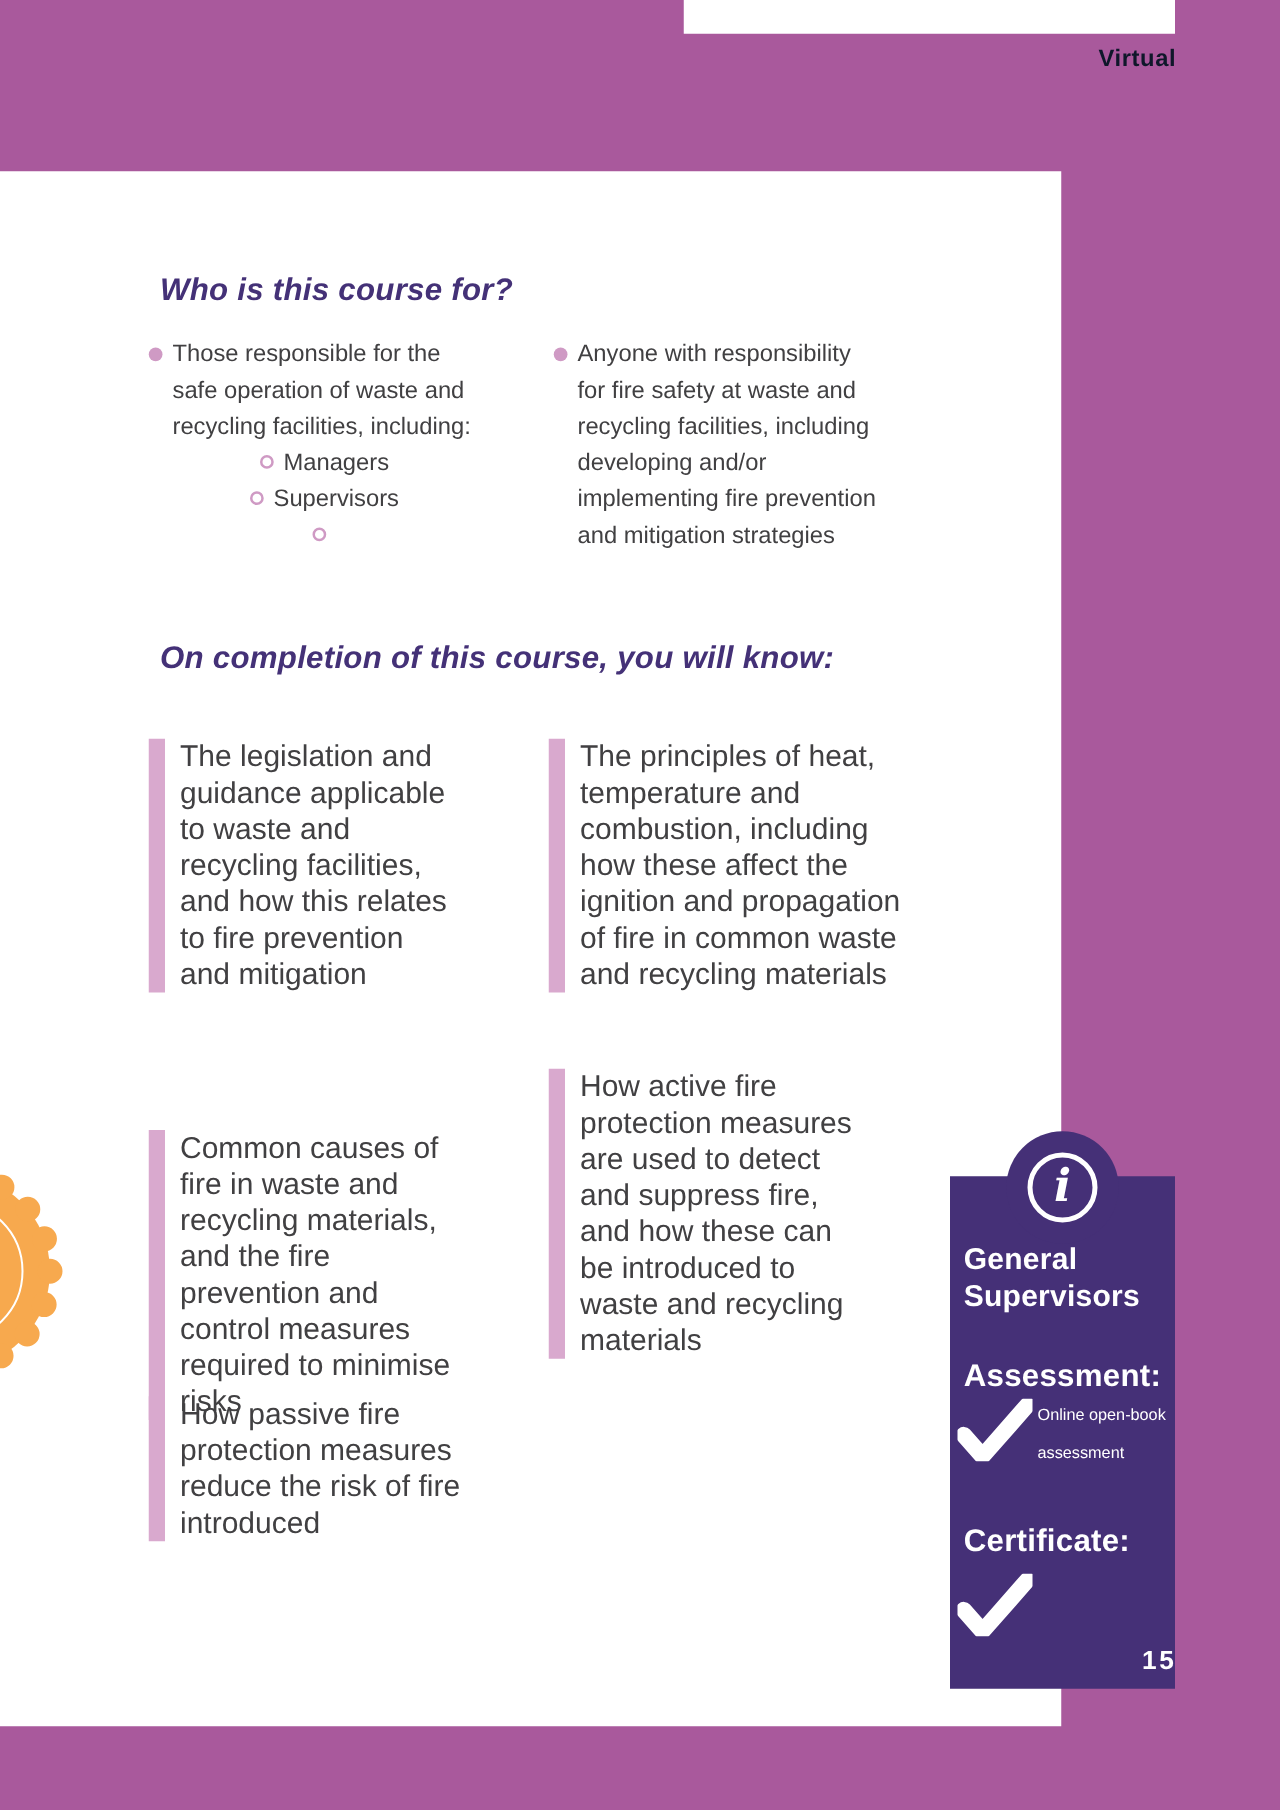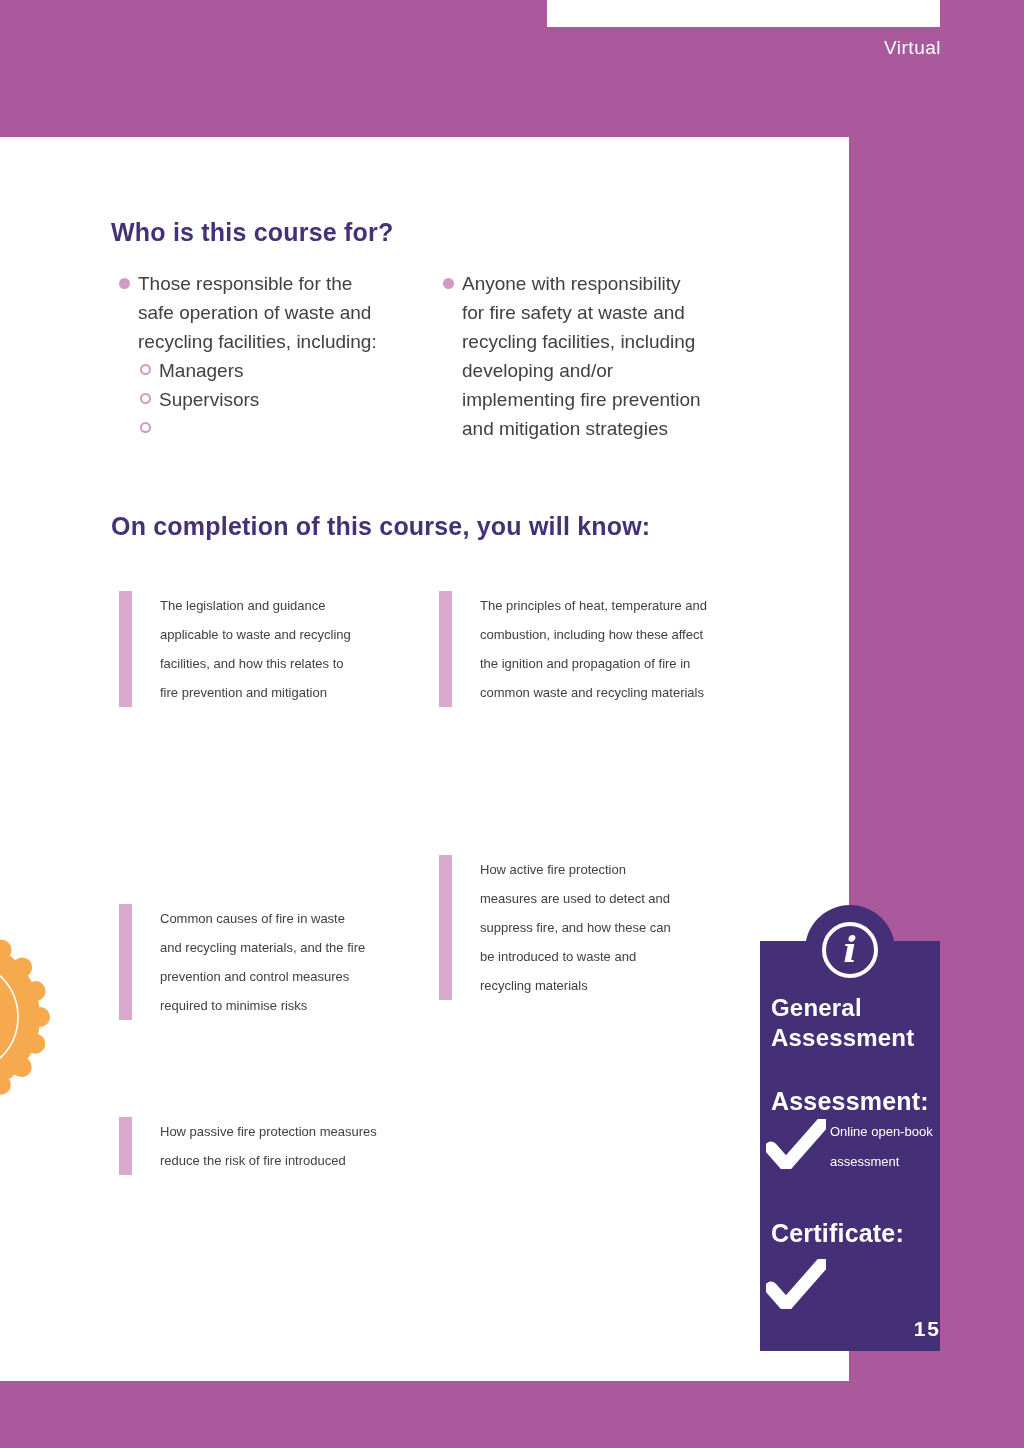--- a/index.html
+++ b/index.html
@@ -19,59 +19,59 @@
     background:var(--bg-purple);
     font-family:"Liberation Sans","DejaVu Sans",sans-serif;
     overflow:hidden;
   }
   .top-tab{
     position:absolute;left:547px;top:0;width:393px;height:27px;
     background:#ffffff;
   }
   .virtual-label{
     position:absolute;top:37px;right:83px;
-    color:#ffffff;font-size:19px;font-weight:400;letter-spacing:0.5px;
+    color:#0f172a;font-size:19px;font-weight:700;letter-spacing:0.5px;
   }
   .page-card{
     position:absolute;left:0;top:137px;width:849px;height:1244px;
     background:#ffffff;
   }
   .section-heading{
-    position:absolute;left:111px;
+    position:absolute;left:128px;
     color:var(--heading-purple);
-    font-size:25px;font-weight:700;letter-spacing:0.2px;
+    font-size:25px;font-weight:700;letter-spacing:0.2px;font-style:italic;
   }
   #who-heading{top:218px;}
   #completion-heading{top:512px;}
 
   .bullet-col{
     position:absolute;top:269px;
     font-size:19px;line-height:29px;color:var(--body-text);
   }
   #who-col-1{left:119px;width:260px;}
   #who-col-2{left:443px;width:262px;}
   .lead-row{display:flex;}
   .bullet-dot{
     flex:0 0 auto;width:11px;height:11px;border-radius:50%;
     background:var(--pink-bullet);margin:9px 8px 0 0;
   }
   .lead-text{flex:1;}
   .sub-list{margin-left:21px;}
-  .sub-row{display:flex;}
+  .sub-row{display:flex;justify-content:center;}
   .sub-ring{
     flex:0 0 auto;width:11px;height:11px;border-radius:50%;
     border:2px solid var(--pink-bullet);background:transparent;
     margin:8px 8px 0 0;
   }
 
   .know-block{
     position:absolute;
     border-left:13px solid var(--pink-bar);
-    padding-left:28px;
-    font-size:13px;line-height:29px;color:var(--body-text);
+    padding-left:12px;
+    font-size:24px;line-height:29px;color:var(--body-text);
   }
   #know-1{left:119px;top:591px;width:245px;}
   #know-2{left:439px;top:591px;width:285px;}
   #know-3{left:119px;top:904px;width:250px;}
   #know-4{left:439px;top:855px;width:245px;}
   #know-5{left:119px;top:1117px;width:275px;}
 
   .rosette{
     position:absolute;left:0;top:927px;width:60px;height:190px;
     pointer-events:none;
@@ -171,21 +171,21 @@
     <circle cx="-38" cy="90" r="56" fill="none" stroke="#ffffff" stroke-width="1.6"></circle>
   </g>
 </svg>
 
 <div class="info-panel">
   <div class="info-badge">
     <div class="info-ring">
       <span class="info-i">i</span>
     </div>
   </div>
-  <div class="panel-title">General Assessment</div>
+  <div class="panel-title">General Supervisors</div>
 
   <div class="panel-label" id="assessment-label">Assessment:</div>
   <svg class="check" id="assessment-check" viewBox="0 0 60 50" xmlns="http://www.w3.org/2000/svg">
     <path d="M5 29 L20 46 L56 5" fill="none" stroke="#ffffff" stroke-width="13" stroke-linecap="round" stroke-linejoin="round"></path>
   </svg>
   <div class="assessment-text">Online open-book assessment</div>
 
   <div class="panel-label" id="certificate-label">Certificate:</div>
   <svg class="check" id="certificate-check" viewBox="0 0 60 50" xmlns="http://www.w3.org/2000/svg">
     <path d="M5 29 L20 46 L56 5" fill="none" stroke="#ffffff" stroke-width="13" stroke-linecap="round" stroke-linejoin="round"></path>

